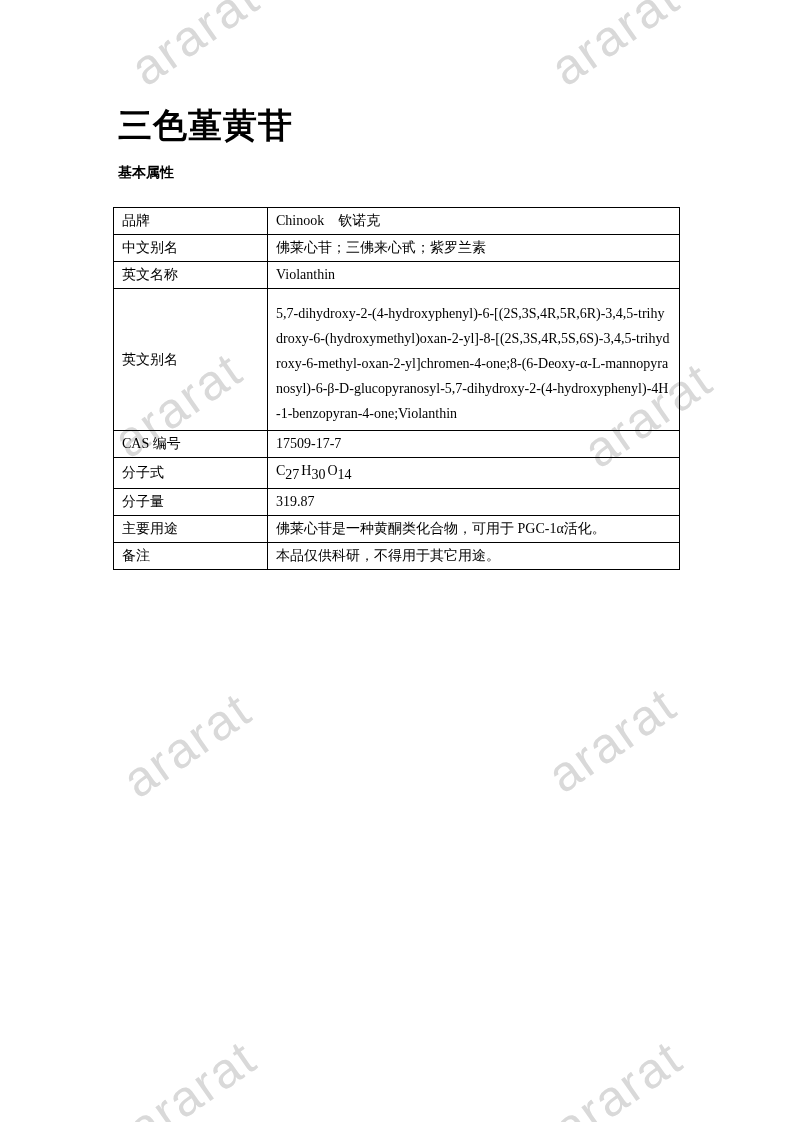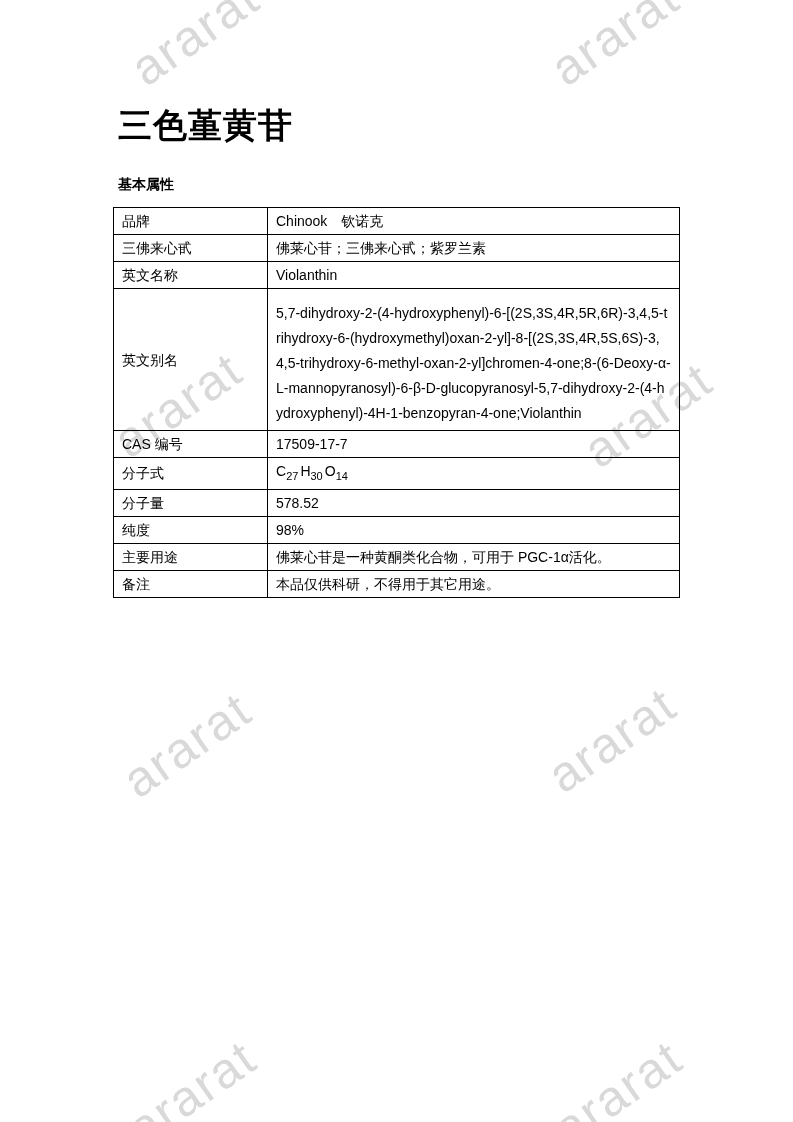--- a/index.html
+++ b/index.html
@@ -31,35 +31,35 @@
   .wm.w1 { left: 195px; top: 33px; }
   .wm.w2 { left: 615px; top: 33px; }
   .wm.w3 { left: 178px; top: 405px; }
   .wm.w4 { left: 648px; top: 415px; }
   .wm.w5 { left: 187px; top: 745px; }
   .wm.w6 { left: 612px; top: 740px; }
   .wm.w7 { left: 192px; top: 1093px; }
   .wm.w8 { left: 618px; top: 1093px; }
 
   
-  .content { position: absolute; inset: 0; z-index: 1; }
+  .content { position: absolute; inset: 0; z-index: 1; font-family: Liberation Serif, serif; }
 
   .doc-title {
     position: absolute;
     left: 118px;
     top: 103px;
     font-size: 34px;
     font-weight: 700;
     letter-spacing: 1px;
     color: #000000;
   }
   .section-heading {
     position: absolute;
     left: 118px;
-    top: 176px;
+    top: 164px;
     font-size: 14px;
     font-weight: 700;
     color: #000000;
   }
 
   table.props {
     position: absolute;
     left: 113px;
     top: 207px;
     width: 566px;
@@ -78,21 +78,21 @@
   }
   td.cell-label { width: 154px; }
   td.cell-value { width: 412px; }
   td.cell-value.wrap {
     word-break: break-all;
     line-height: 25px;
     padding-top: 12px;
     padding-bottom: 4px;
   }
   .sub {
-    font-size: 11px;
+    font-size: 14px;
     vertical-align: sub;
     margin-right: 2px;
   }
 </style>
 </head>
 <body>
 
 <div class="watermark-layer">
   <span class="wm w1">ararat</span>
   <span class="wm w2">ararat</span>
@@ -109,46 +109,42 @@
   <h1 class="doc-title">三色堇黄苷</h1>
   <div class="section-heading">基本属性</div>
 
   <table class="props">
     <tbody>
       <tr>
         <td class="cell-label">品牌</td>
         <td class="cell-value">Chinook　钦诺克</td>
       </tr>
       <tr>
-        <td class="cell-label">三佛来心甙</td>
+        <td class="cell-label">中文别名</td>
         <td class="cell-value">佛莱心苷；三佛来心甙；紫罗兰素</td>
       </tr>
       <tr>
         <td class="cell-label">英文名称</td>
         <td class="cell-value">Violanthin</td>
       </tr>
       <tr>
         <td class="cell-label">英文别名</td>
         <td class="cell-value wrap">5,7-dihydroxy-2-(4-hydroxyphenyl)-6-[(2S,3S,4R,5R,6R)-3,4,5-trihydroxy-6-(hydroxymethyl)oxan-2-yl]-8-[(2S,3S,4R,5S,6S)-3,4,5-trihydroxy-6-methyl-oxan-2-yl]chromen-4-one;8-(6-Deoxy-α-L-mannopyranosyl)-6-β-D-glucopyranosyl-5,7-dihydroxy-2-(4-hydroxyphenyl)-4H-1-benzopyran-4-one;Violanthin</td>
       </tr>
       <tr>
         <td class="cell-label">CAS 编号</td>
         <td class="cell-value">17509-17-7</td>
       </tr>
       <tr>
         <td class="cell-label">分子式</td>
         <td class="cell-value"><span>C</span><span class="sub">27</span><span>H</span><span class="sub">30</span><span>O</span><span class="sub">14</span></td>
       </tr>
       <tr>
         <td class="cell-label">分子量</td>
-        <td class="cell-value">578.52</td>
-      </tr>
-      <tr>
-        <td class="cell-label">纯度</td>
-        <td class="cell-value">98%</td>
+        <td class="cell-value">319.87</td>
       </tr>
       <tr>
         <td class="cell-label">主要用途</td>
         <td class="cell-value">佛莱心苷是一种黄酮类化合物，可用于 PGC-1α活化。</td>
       </tr>
       <tr>
         <td class="cell-label">备注</td>
         <td class="cell-value">本品仅供科研，不得用于其它用途。</td>
       </tr>
     </tbody>

